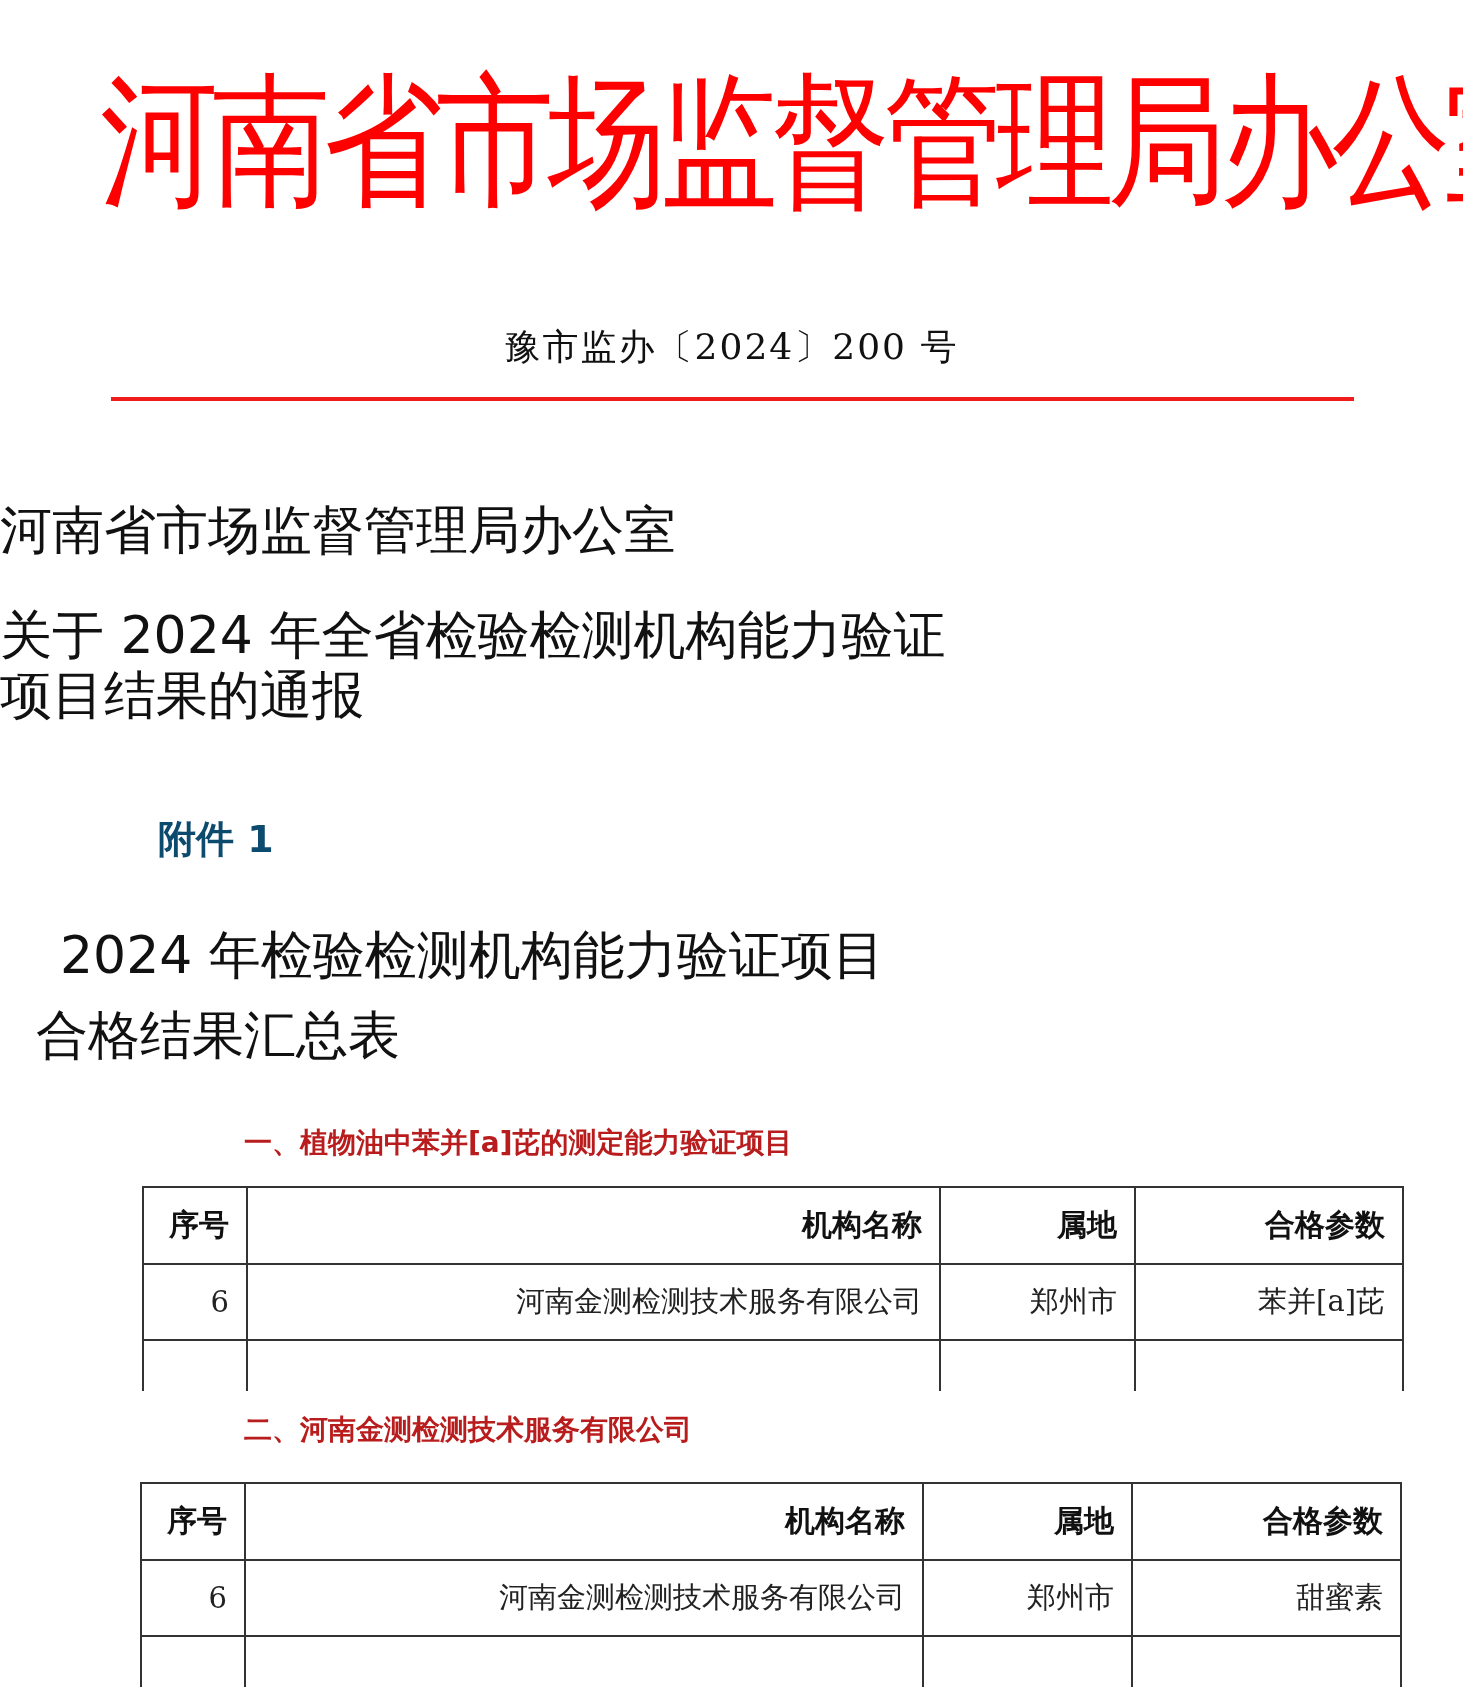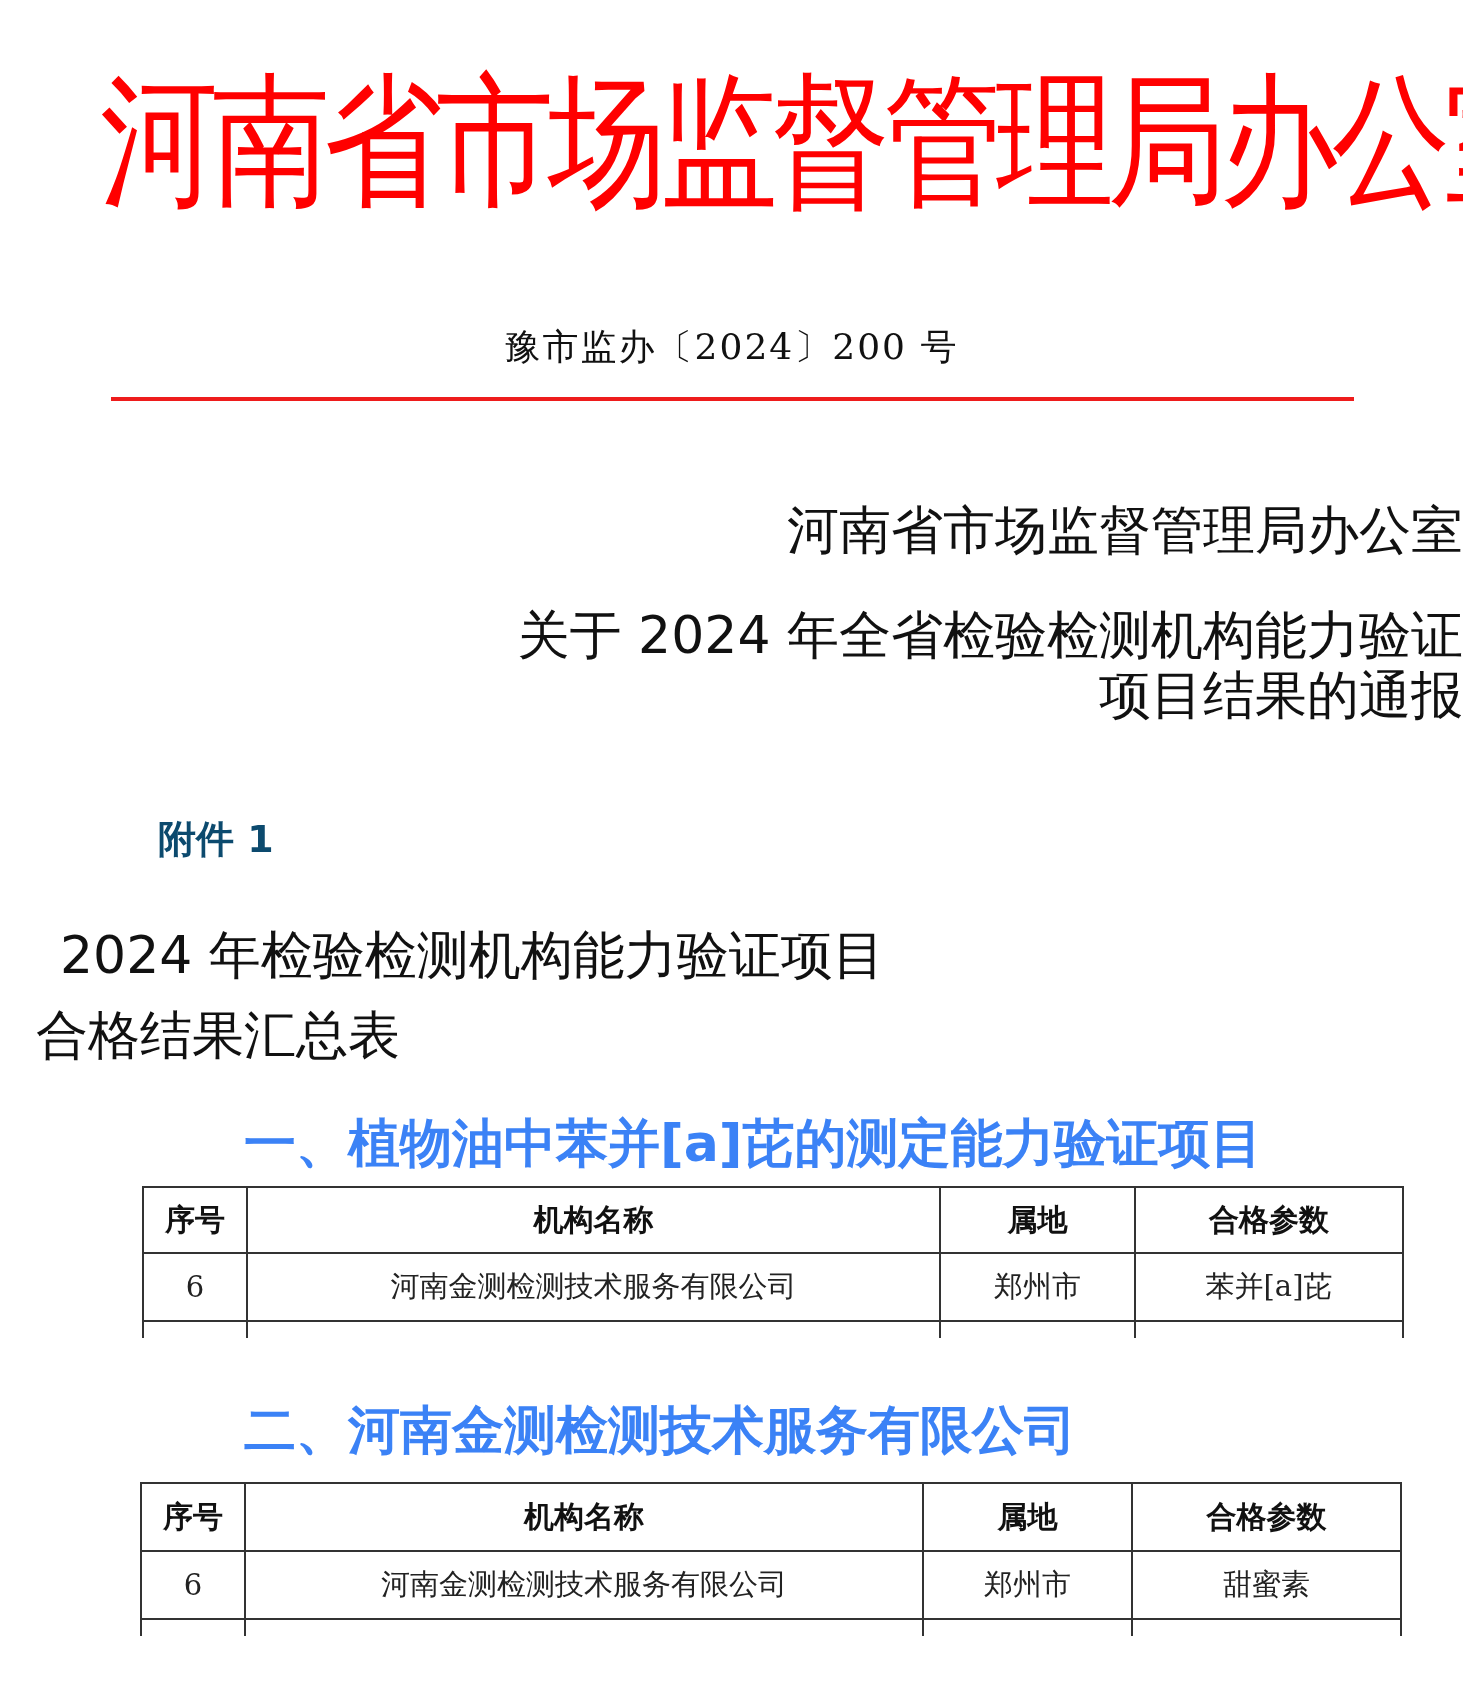--- a/index.html
+++ b/index.html
@@ -15,46 +15,46 @@
   .doc-no {
     left: 0; width: 1463px; top: 324px; height: 46px;
     font-family: "DejaVu Serif", "Liberation Serif", serif;
     font-size: 36px; line-height: 46px; text-align: center; color: #111;
     letter-spacing: 2px;
   }
   .red-rule { left: 111px; width: 1243px; top: 397px; height: 4px; background: #ee1c1c; }
   .notice-line {
     left: 0; width: 1463px; height: 80px;
     font-family: "DejaVu Sans", "Liberation Sans", sans-serif;
-    font-size: 52px; line-height: 80px; text-align: right; color: #111;
+    font-size: 52px; line-height: 80px; text-align: left; color: #111;
     white-space: nowrap;
   }
   .attach {
     left: 158px; top: 815px; height: 48px;
     font-family: "DejaVu Sans", "Liberation Sans", sans-serif;
     font-size: 38px; line-height: 48px; font-weight: bold; color: #0c4a6e;
   }
   .summary-line {
     left: 0; width: 1463px; height: 80px;
     font-family: "DejaVu Sans", "Liberation Sans", sans-serif;
     font-size: 52px; line-height: 80px; text-align: left; color: #111;
     white-space: nowrap;
   }
   .sec-head {
     left: 244px; height: 60px;
     font-family: "DejaVu Sans", "Liberation Sans", sans-serif;
-    font-size: 52px; line-height: 60px; font-weight: bold; color: #3b82f6;
+    font-size: 28px; line-height: 60px; font-weight: bold; color: #b91c1c;
     white-space: nowrap;
   }
   table.pt {
     position: absolute; border-collapse: collapse; table-layout: fixed;
     font-family: "DejaVu Sans", "Liberation Sans", sans-serif; color: #111;
   }
   table.pt td, table.pt th {
-    border: 2px solid #333; text-align: center; vertical-align: middle; padding: 0;
+    border: 2px solid #333; text-align: right; vertical-align: middle; padding: 17px;
   }
   table.pt th { font-size: 30px; font-weight: bold; }
   table.pt td { font-size: 29px; font-family: "DejaVu Serif", "Liberation Serif", serif; color: #222; }
   table.pt tr.cut td { border-bottom: none; height: 16px; }
 </style>
 </head>
 <body>
 
 <div class="abs red-head">河南省市场监督管理局办公室文件</div>
 

